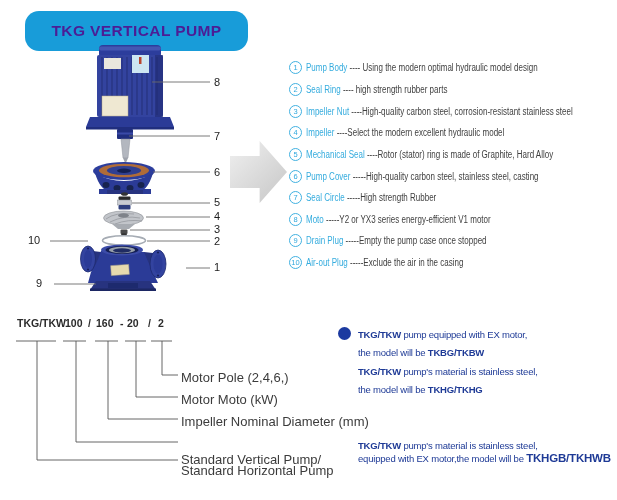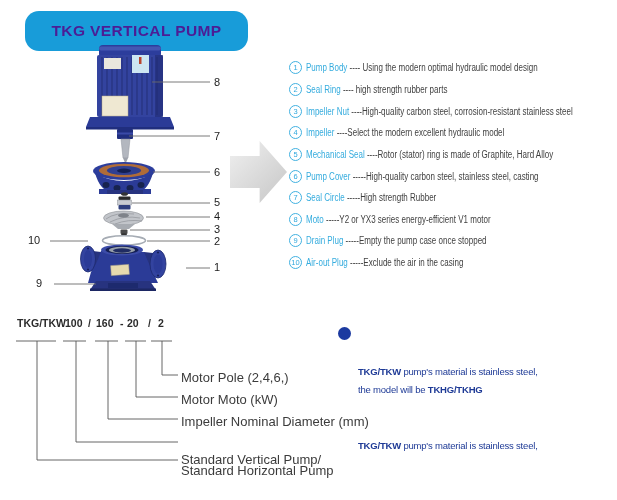--- a/index.html
+++ b/index.html
@@ -253,23 +253,32 @@
     </g>
   </svg>
 
   <div class="mlabel" style="left:181px;top:370px">Motor Pole (2,4,6,)</div>
   <div class="mlabel" style="left:181px;top:392px">Motor Moto  (kW)</div>
   <div class="mlabel" style="left:181px;top:414px">Impeller Nominal Diameter (mm)</div>
   <div class="mlabel" style="left:181px;top:452px">Standard Vertical Pump/</div>
   <div class="mlabel" style="left:181px;top:463px">Standard  Horizontal Pump</div>
 
   <div class="bullet"></div>
+  <div class="nline" style="top:329px">
+    <span class="nb">TKG/TKW</span><span> pump equipped with EX motor,</span>
+  </div>
+  <div class="nline" style="top:347px">
+    <span>the model will be </span><span class="nb">TKBG/TKBW</span>
+  </div>
   <div class="nline" style="top:366px">
     <span class="nb">TKG/TKW</span><span> pump's material is stainless steel,</span>
   </div>
   <div class="nline" style="top:384px">
     <span>the model will be </span><span class="nb">TKHG/TKHG</span>
   </div>
   <div class="nline" style="top:440px">
     <span class="nb">TKG/TKW</span><span> pump's material is stainless steel,</span>
   </div>
+  <div class="nline" style="top:452px">
+    <span>equipped with EX motor,the model will be </span><span class="nbig">TKHGB/TKHWB</span>
+  </div>
 
 </div>
 
 </body></html>

